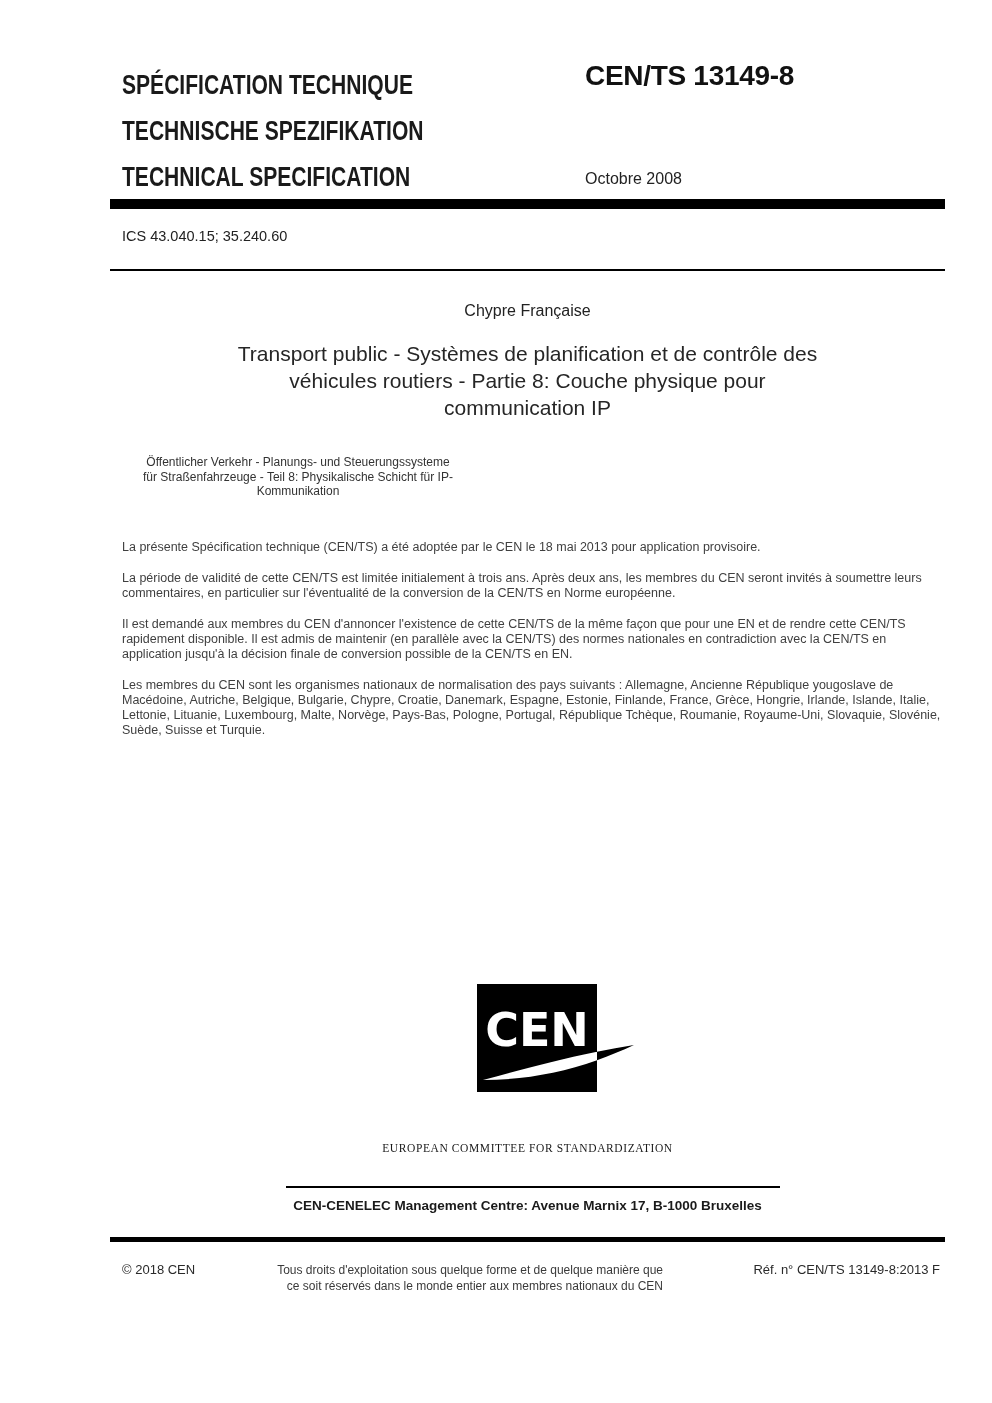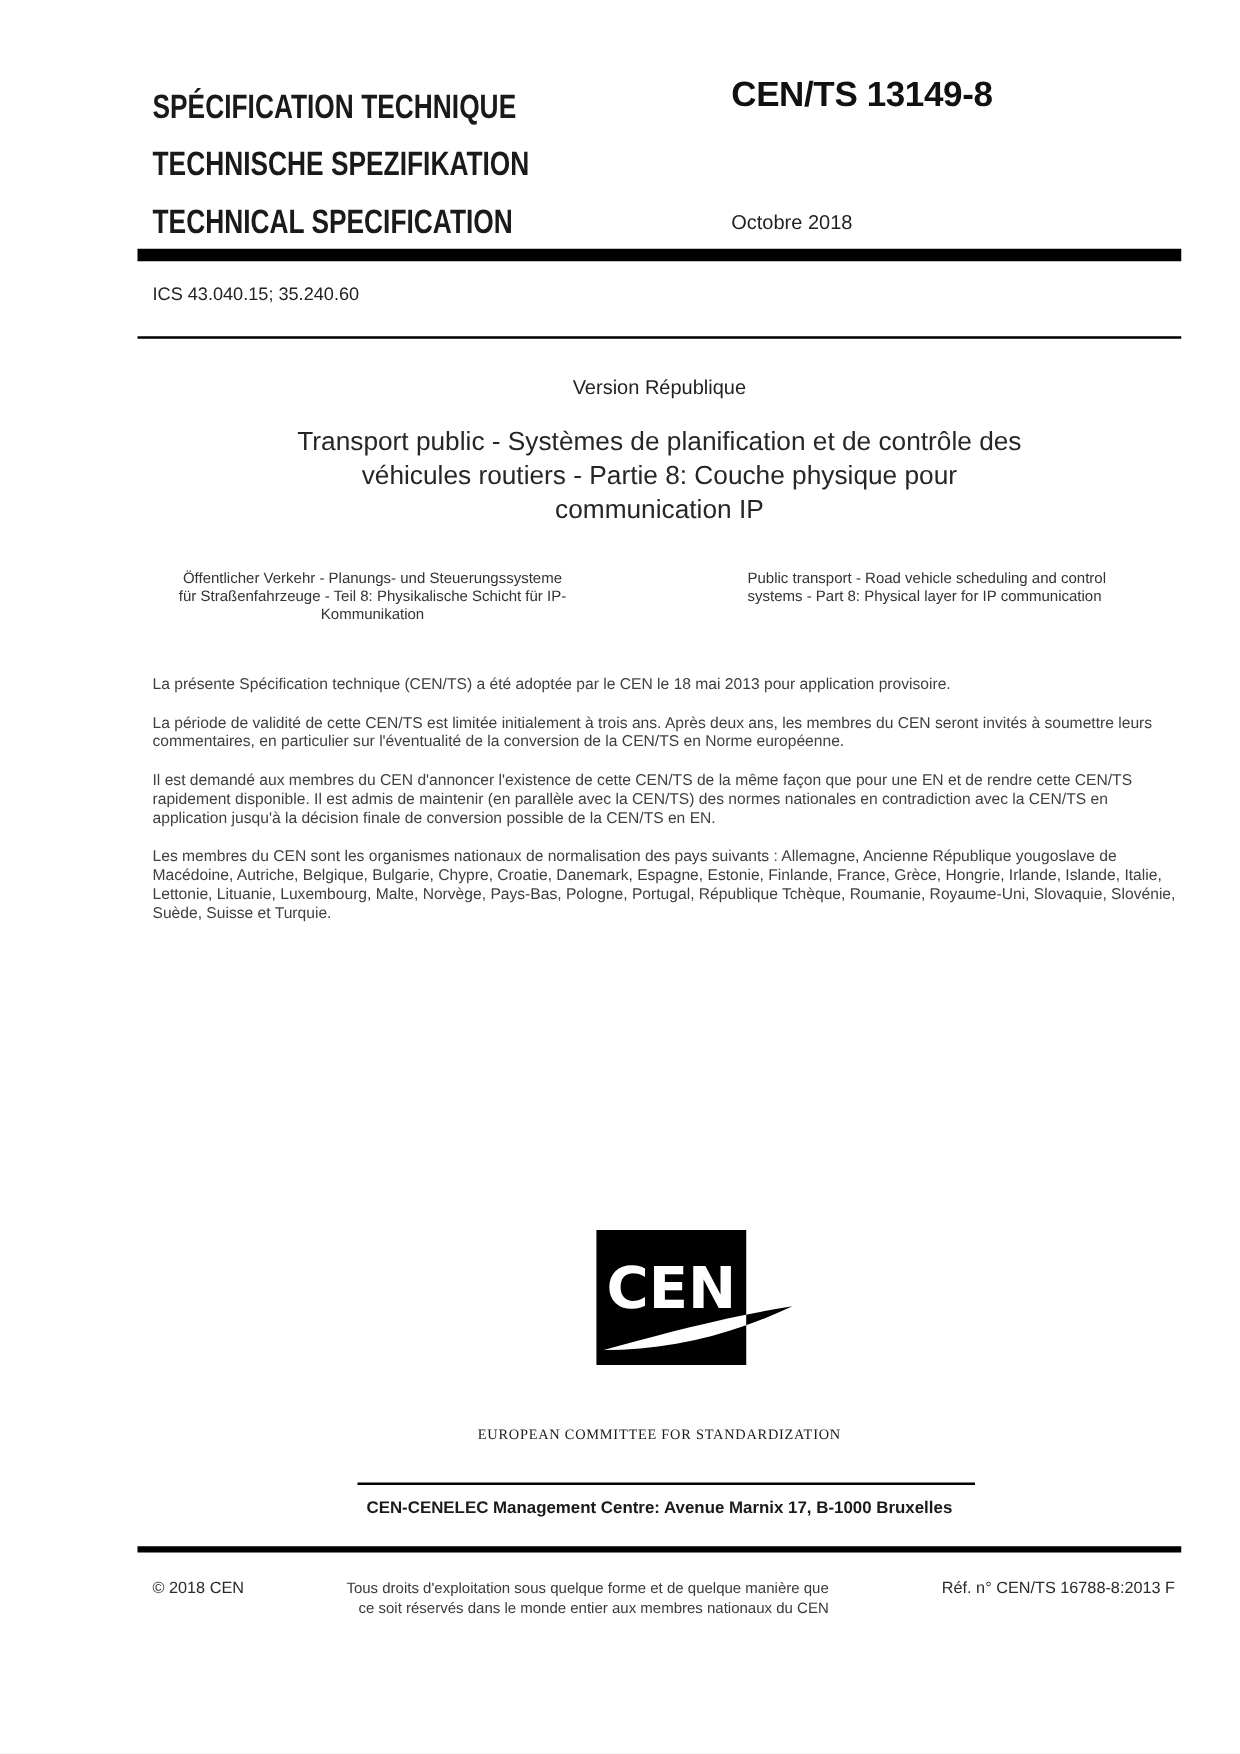--- a/index.html
+++ b/index.html
@@ -168,39 +168,37 @@
 
 <div class="page">
 
   <div class="doc-titles">
     <div>SPÉCIFICATION TECHNIQUE</div>
     <div>TECHNISCHE SPEZIFIKATION</div>
     <div>TECHNICAL SPECIFICATION</div>
   </div>
 
   <div class="doc-number">CEN/TS 13149-8</div>
-  <div class="doc-date">Octobre 2018</div>
+  <div class="doc-date">Octobre 2008</div>
 
   <div class="rule rule-top"></div>
 
   <div class="ics">ICS 43.040.15; 35.240.60</div>
 
   <div class="rule rule-thin"></div>
 
-  <div class="centered-block version-label">Version République</div>
+  <div class="centered-block version-label">Chypre Française</div>
 
   <h1 class="centered-block main-title">Transport public - Systèmes de planification et de contrôle des
 véhicules routiers - Partie 8: Couche physique pour
 communication IP</h1>
 
   <div class="bilingual-col col-de">Öffentlicher Verkehr - Planungs- und Steuerungssysteme
 für Straßenfahrzeuge - Teil 8: Physikalische Schicht für IP-
 Kommunikation</div>
-  <div class="bilingual-col col-en">Public transport - Road vehicle scheduling and control
-systems - Part 8: Physical layer for IP communication</div>
 
   <div class="notice-paragraphs">
     <p>La présente Spécification technique (CEN/TS) a été adoptée par le CEN le 18 mai 2013 pour application provisoire.</p>
     <p>La période de validité de cette CEN/TS est limitée initialement à trois ans. Après deux ans, les membres du CEN seront invités à soumettre leurs commentaires, en particulier sur l'éventualité de la conversion de la CEN/TS en Norme européenne.</p>
     <p>Il est demandé aux membres du CEN d'annoncer l'existence de cette CEN/TS de la même façon que pour une EN et de rendre cette CEN/TS rapidement disponible. Il est admis de maintenir (en parallèle avec la CEN/TS) des normes nationales en contradiction avec la CEN/TS en application jusqu'à la décision finale de conversion possible de la CEN/TS en EN.</p>
     <p>Les membres du CEN sont les organismes nationaux de normalisation des pays suivants : Allemagne, Ancienne République yougoslave de Macédoine, Autriche, Belgique, Bulgarie, Chypre, Croatie, Danemark, Espagne, Estonie, Finlande, France, Grèce, Hongrie, Irlande, Islande, Italie, Lettonie, Lituanie, Luxembourg, Malte, Norvège, Pays-Bas, Pologne, Portugal, République Tchèque, Roumanie, Royaume-Uni, Slovaquie, Slovénie, Suède, Suisse et Turquie.</p>
   </div>
 
   <div class="cen-logo">
     <svg width="165" height="110" viewBox="0 0 165 110">
@@ -222,15 +220,15 @@
   <div class="committee-line committee-3">EUROPEAN COMMITTEE FOR STANDARDIZATION</div>
 
   <div class="addr-rule"></div>
   <div class="centered-block address">CEN-CENELEC Management Centre:  Avenue Marnix 17,  B-1000 Bruxelles</div>
 
   <div class="rule rule-bottom"></div>
 
   <div class="copyright">© 2018 CEN</div>
   <div class="rights">Tous droits d'exploitation sous quelque forme et de quelque manière que
 ce soit réservés dans le monde entier aux membres nationaux du CEN</div>
-  <div class="reference">Réf. n° CEN/TS 16788-8:2013 F</div>
+  <div class="reference">Réf. n° CEN/TS 13149-8:2013 F</div>
 
 </div>
 
 </body></html>

